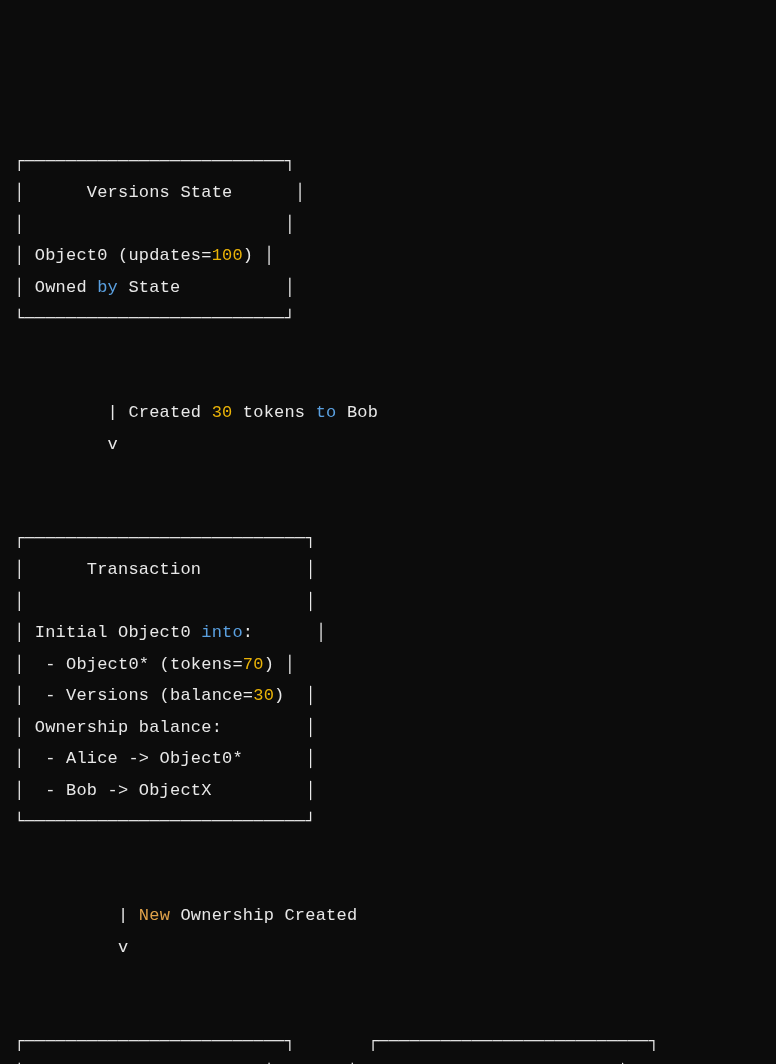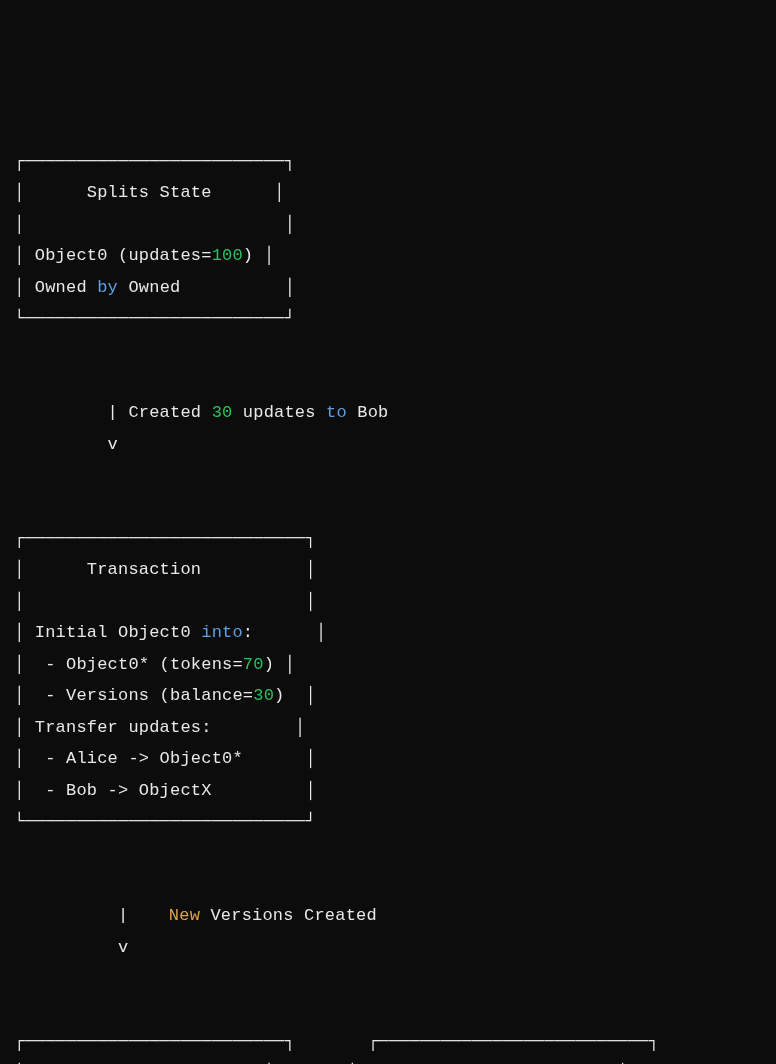--- a/index.html
+++ b/index.html
@@ -8,54 +8,54 @@
     color: #e8e8e8;
     font-family: "SF Mono", "Monaco", "Menlo", "Consolas", "Courier New", monospace;
     font-size: 17px;
     line-height: 1.85;
     width: 776px;
     height: 1064px;
     padding: 20px 14px;
     white-space: pre;
     letter-spacing: 0.2px;
   }
-  .num   { color: #22c55e; }
+  .num   { color: #eab308; }
   .kw    { color: #5aa0e0; text-align: center; }
-  .kw2   { color: #e0a24a; margin-left: 30px; }
+  .kw2   { color: #e0a24a; }
 </style>
 </head>
 <body>
 
 
 
 <div><span>┌─────────────────────────┐</span>
-<span>│      Splits State      │</span>
+<span>│      Versions State      │</span>
 <span>│                         │</span>
 <span>│ Object0 (updates=</span><span class="num">100</span><span>) │</span>
-<span>│ Owned </span><span class="kw">by</span><span> Owned          │</span>
+<span>│ Owned </span><span class="kw">by</span><span> State          │</span>
 <span>└─────────────────────────┘</span>
 
 
-<span>         | Created </span><span class="num">30</span><span> updates </span><span class="kw">to</span><span> Bob</span>
+<span>         | Created </span><span class="num">30</span><span> tokens </span><span class="kw">to</span><span> Bob</span>
 <span>         v</span>
 
 
 <span>┌───────────────────────────┐</span>
 <span>│      Transaction          │</span>
 <span>│                           │</span>
 <span>│ Initial Object0 </span><span class="kw">into</span><span>:      │</span>
 <span>│  - Object0* (tokens=</span><span class="num">70</span><span>) │</span>
 <span>│  - Versions (balance=</span><span class="num">30</span><span>)  │</span>
-<span>│ Transfer updates:        │</span>
+<span>│ Ownership balance:        │</span>
 <span>│  - Alice -&gt; Object0*      │</span>
 <span>│  - Bob -&gt; ObjectX         │</span>
 <span>└───────────────────────────┘</span>
 
 
-<span>          | </span><span class="kw2">New</span><span> Versions Created</span>
+<span>          | </span><span class="kw2">New</span><span> Ownership Created</span>
 <span>          v</span>
 
 
 <span>┌─────────────────────────┐       ┌──────────────────────────┐</span>
 <span>│ Object0* (balance=</span><span class="num">70</span><span>) │       │ ObjectX (balance=</span><span class="num">30</span><span>)    │</span>
 
 
 </div>
 
 

